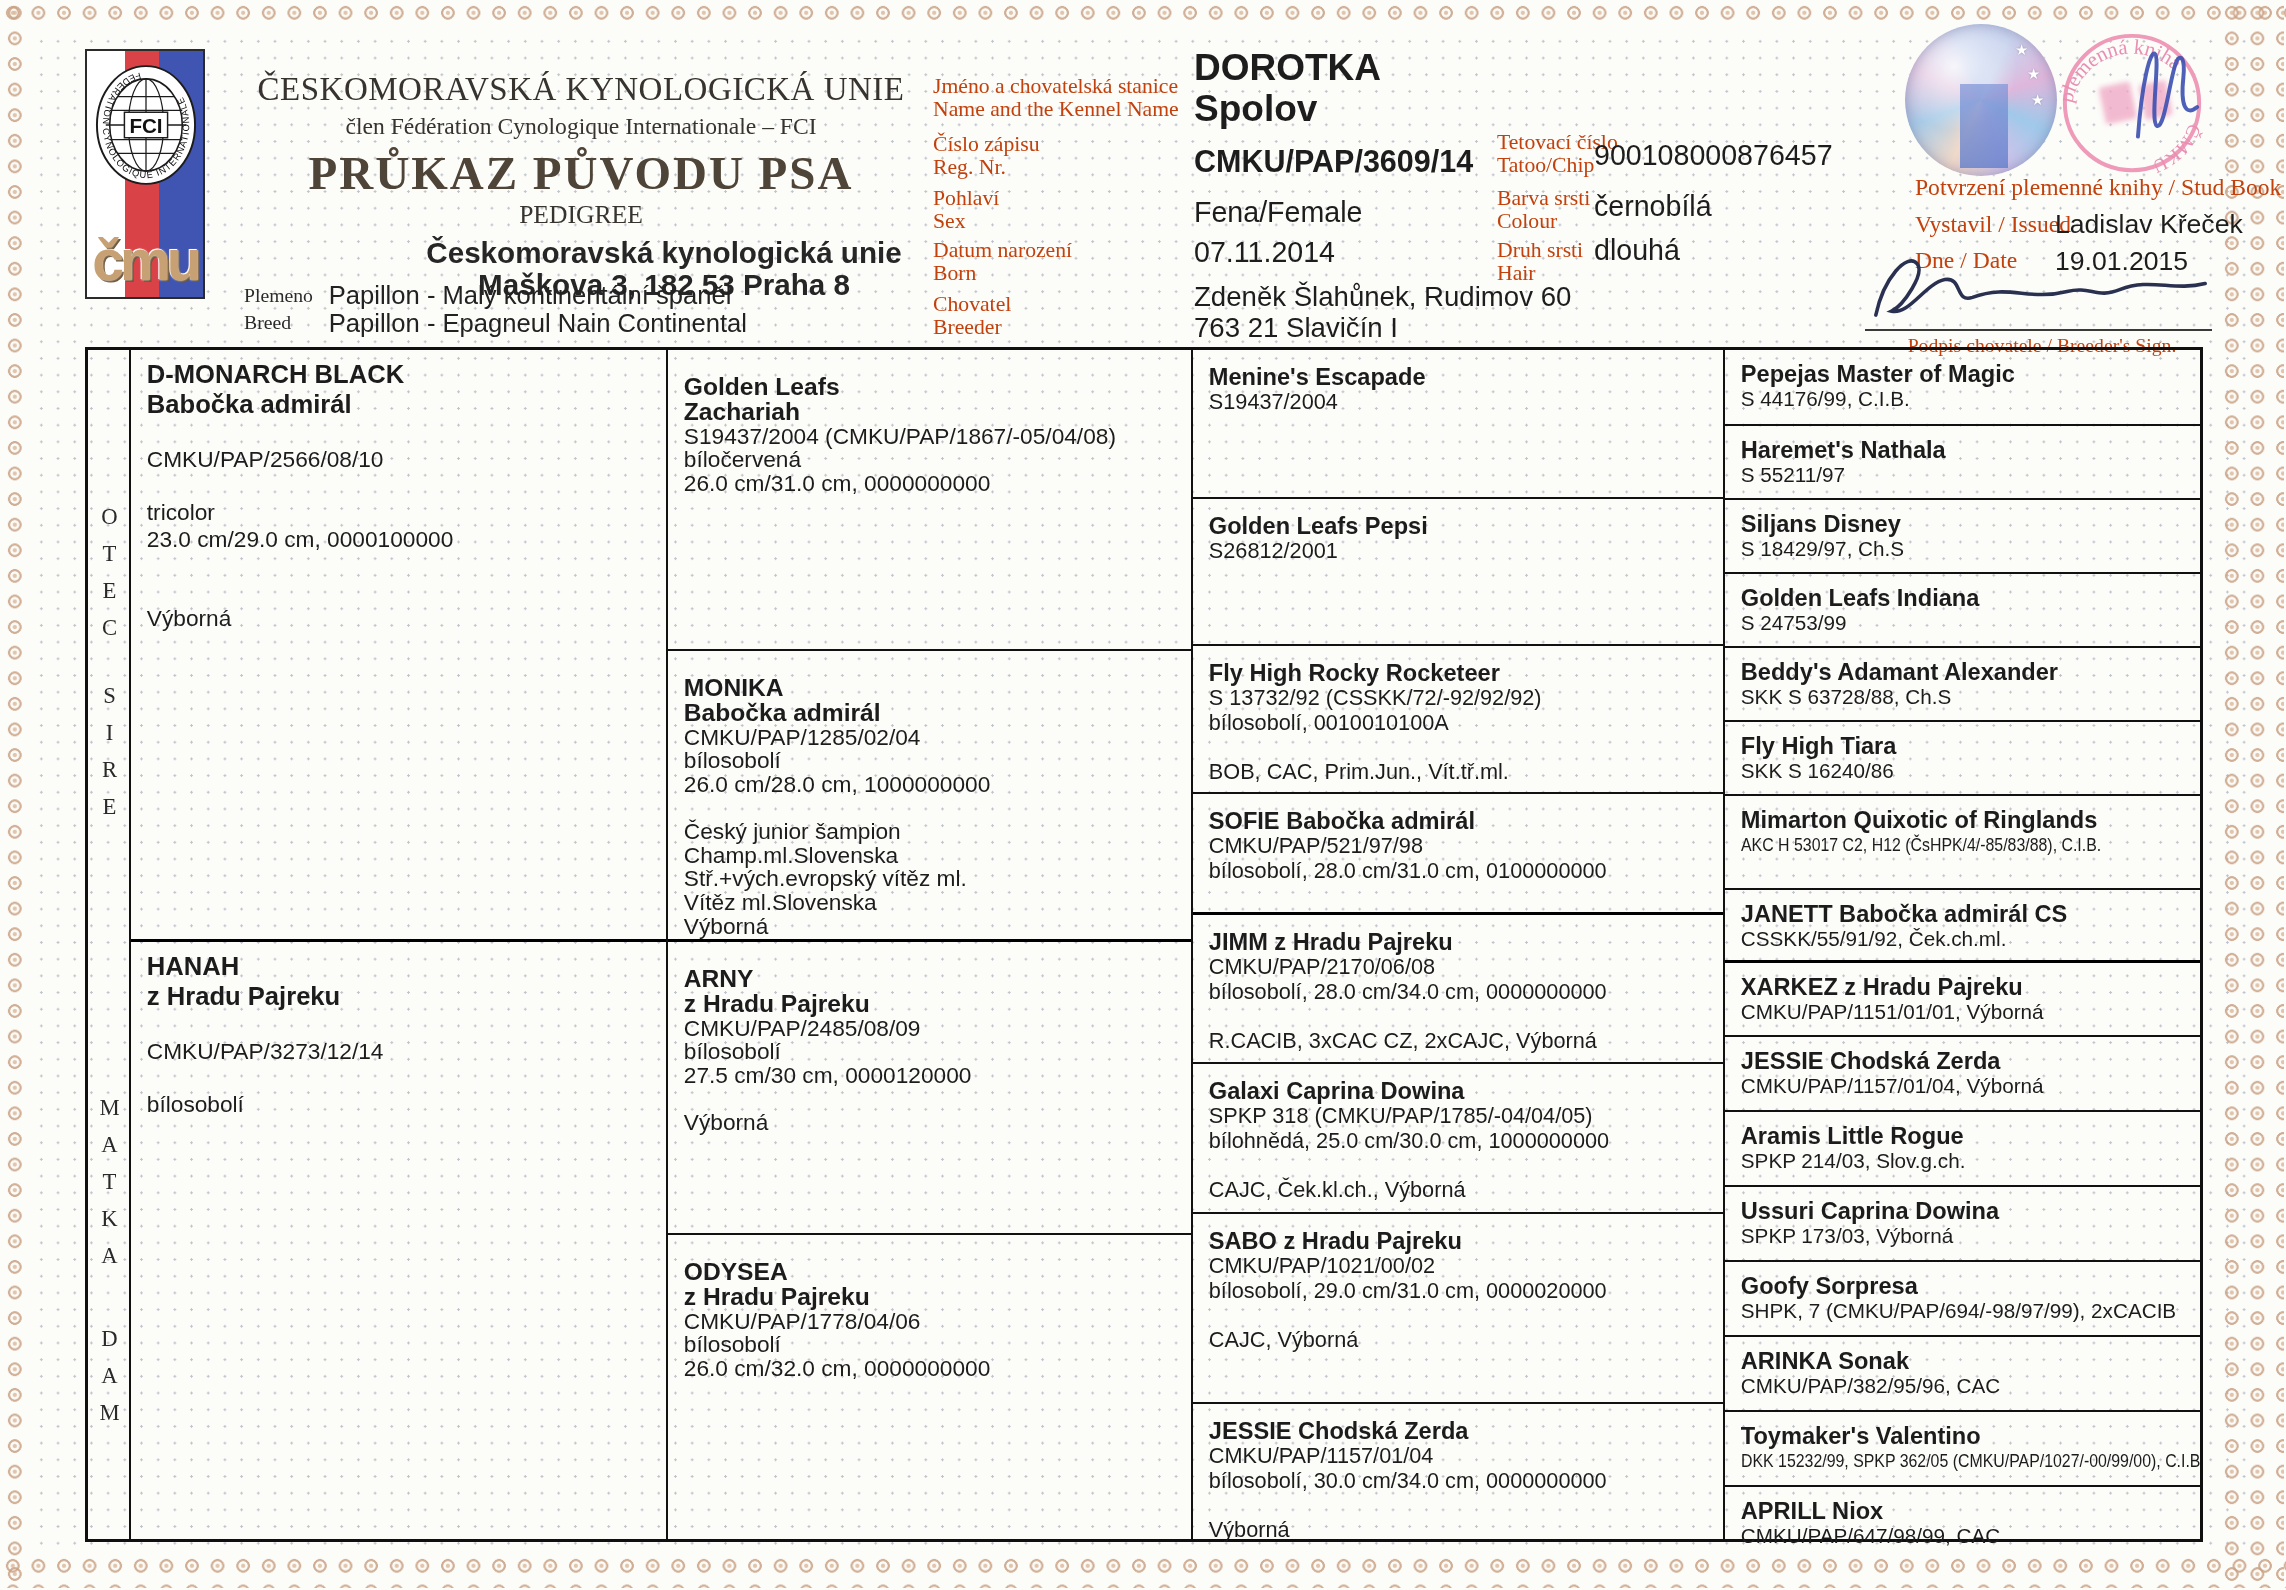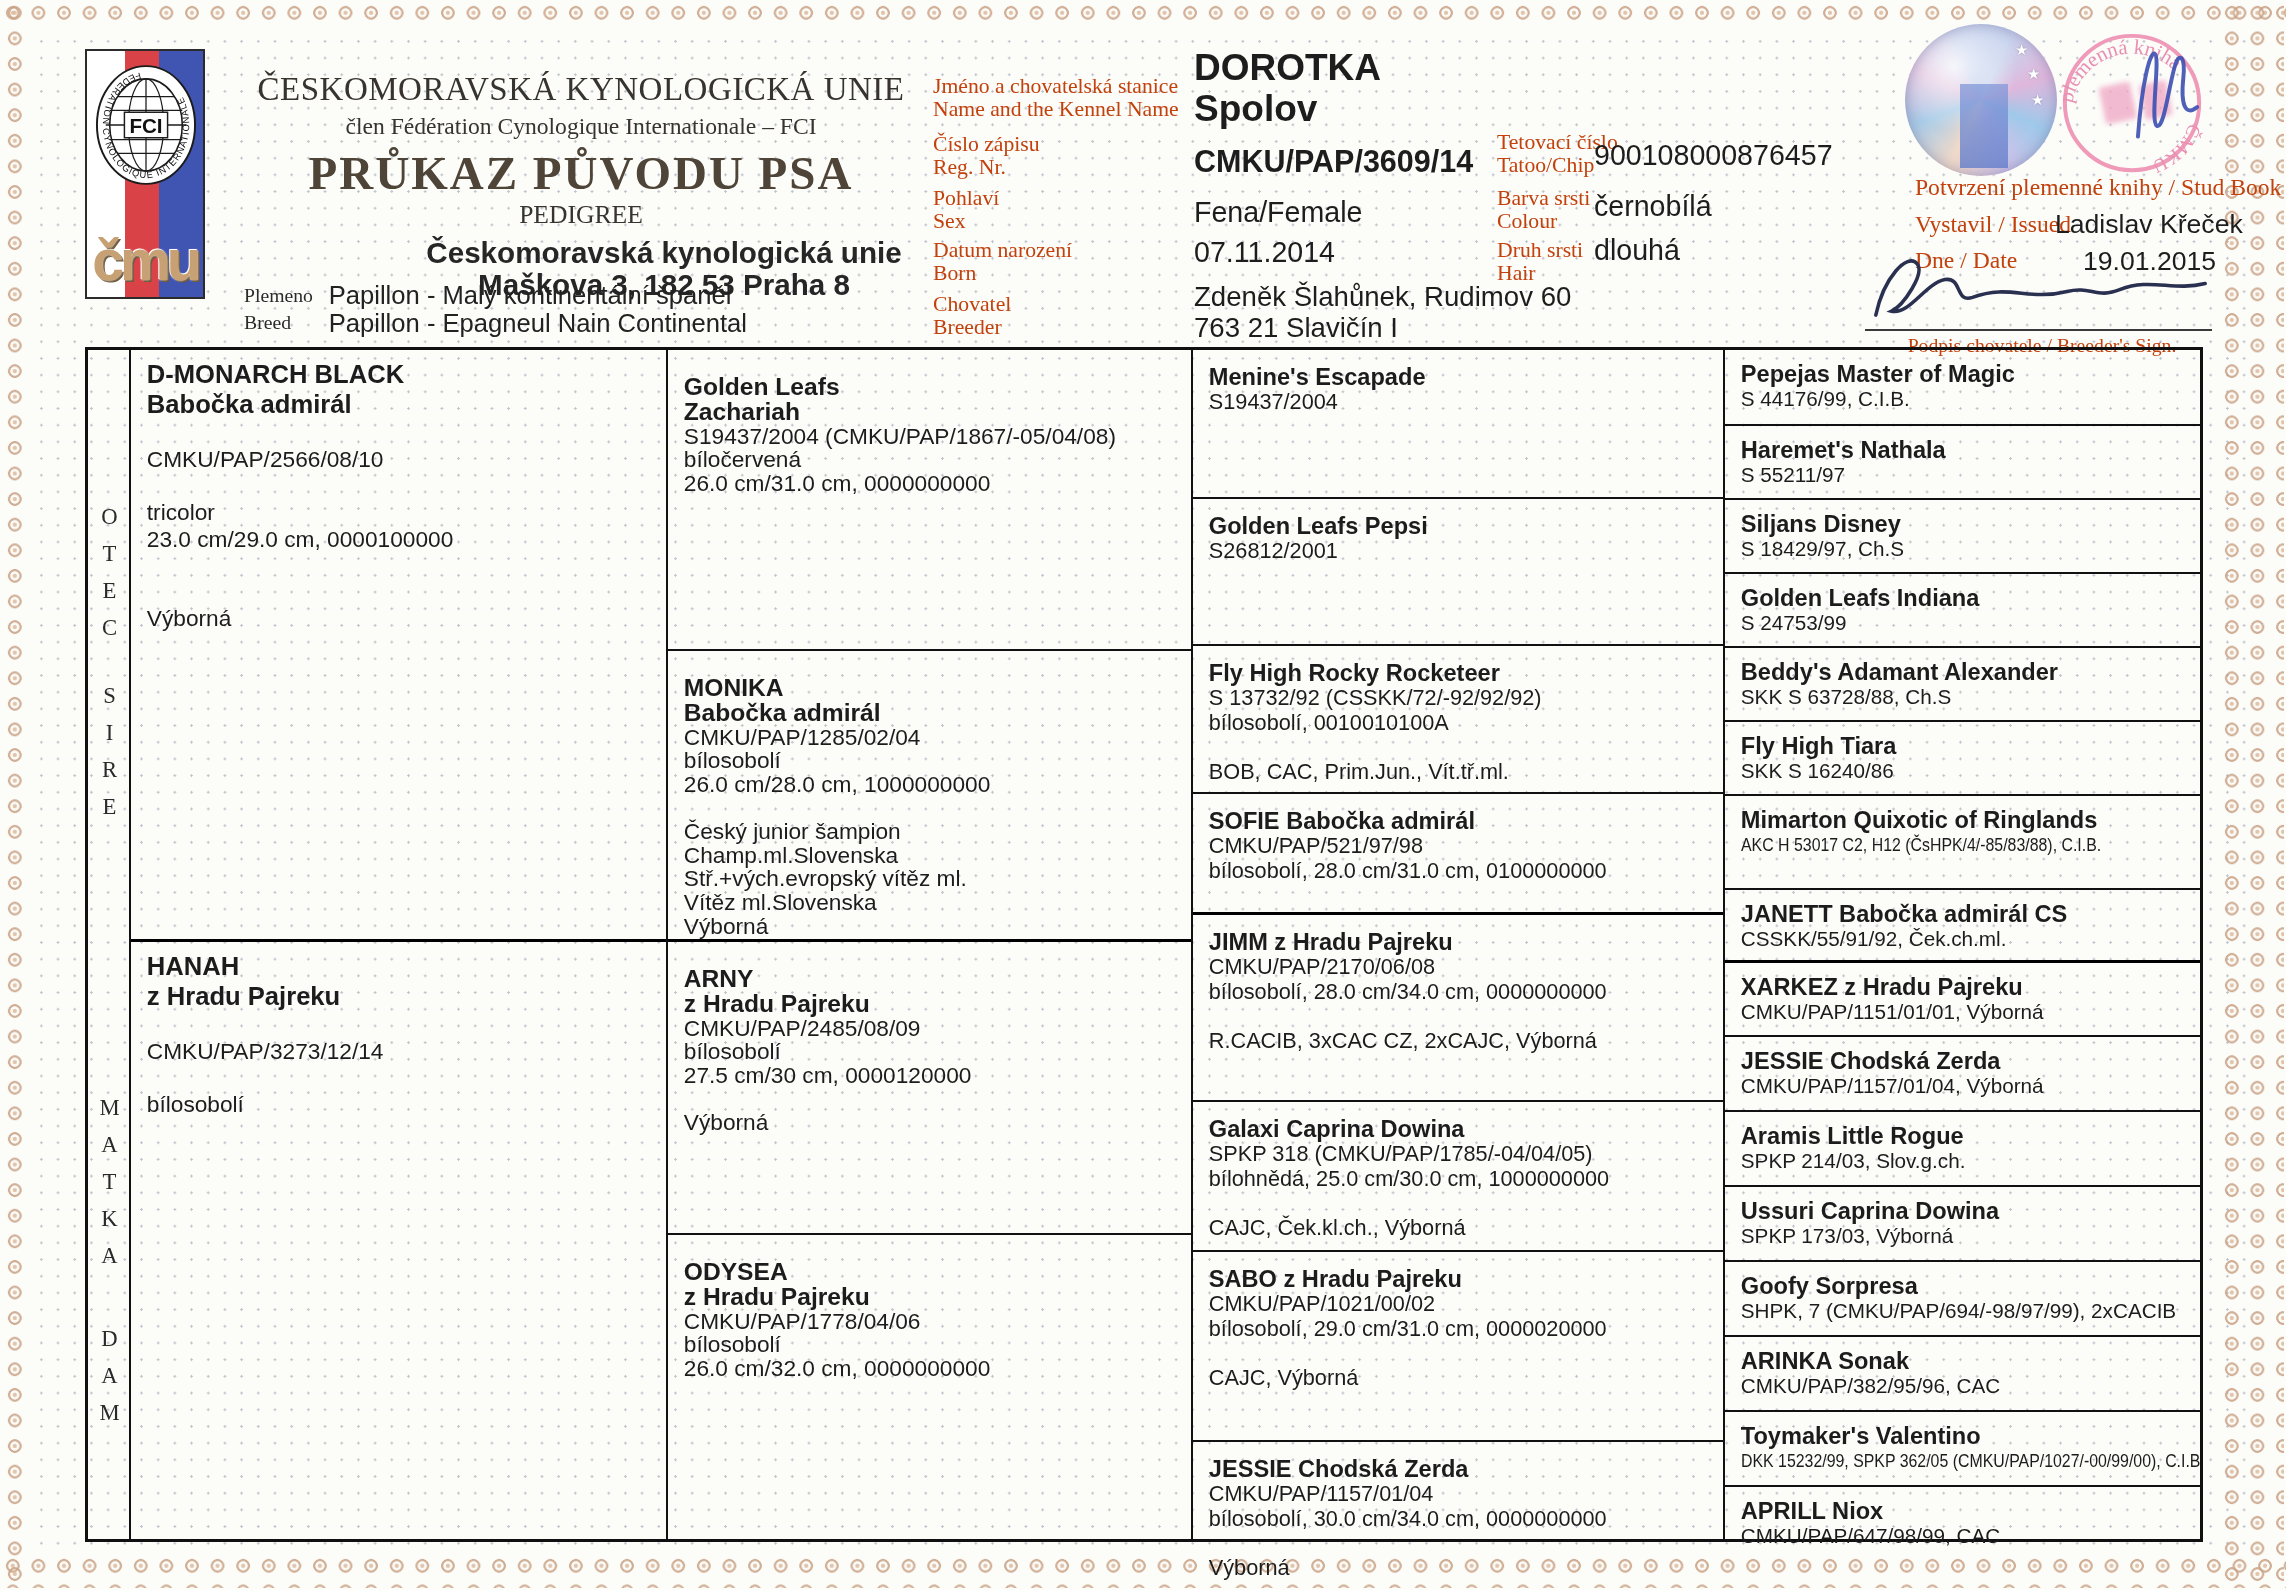--- a/index.html
+++ b/index.html
@@ -81,21 +81,21 @@
   .holo::after{
     content:"";position:absolute;left:36%;top:40%;width:32%;height:55%;
     background:linear-gradient(180deg,#8298d8,#5b79c9);opacity:.75;
   }
   .holo .star{position:absolute;color:#fff;font-size:14.8px;text-shadow:0 0 2px #88a;}
   .stamp-wrap{left:2055px;top:25.6px;width:158px;height:158px;}
   .studbook{left:1915px;top:176px;font-size:23.6px;}
   .issued-lbl{left:1915px;top:213px;font-size:23.6px;}
   .v-issued{left:2055px;top:209px;font-size:26.6px;}
   .date-lbl{left:1915px;top:249px;font-size:23.6px;}
-  .v-date{left:2055px;top:246px;font-size:26.6px;margin-left:28px;}
+  .v-date{left:2055px;top:246px;font-size:26.6px;}
   .sig-wrap{left:1862px;top:244px;width:355px;height:87px;}
   .sig-line{left:1865px;top:329px;width:347px;height:2px;background:#3a3a3a;}
   .sign-lbl{left:1872px;top:334px;width:340px;text-align:center;font-size:19.7px;}
 
   
   .ptable{
     position:absolute;left:85px;top:347px;width:2118px;height:1195px;z-index:2;
     border:3px solid #101010;box-sizing:border-box;
   }
   .pcol{position:absolute;top:0;height:100%;box-sizing:border-box;}
@@ -389,21 +389,21 @@
             <div class="ln">BOB, CAC, Prim.Jun., Vít.tř.ml.</div>
           </div>
       </div>
       <div class="cell g3" style="height:120px">
         <div class="nm">SOFIE Babočka admirál</div>
         <div>
             <div class="ln">CMKU/PAP/521/97/98</div>
             <div class="ln">bílosobolí, 28.0 cm/31.0 cm, 0100000000</div>
           </div>
       </div>
-      <div class="cell g3 damstart" style="height:188px">
+      <div class="cell g3 damstart" style="height:150px">
         <div class="nm">JIMM z Hradu Pajreku</div>
         <div>
             <div class="ln">CMKU/PAP/2170/06/08</div>
             <div class="ln">bílosobolí, 28.0 cm/34.0 cm, 0000000000</div>
             <div class="ln">&nbsp;</div>
             <div class="ln">R.CACIB, 3xCAC CZ, 2xCAJC, Výborná</div>
           </div>
       </div>
       <div class="cell g3" style="height:150px">
         <div class="nm">Galaxi Caprina Dowina</div>

